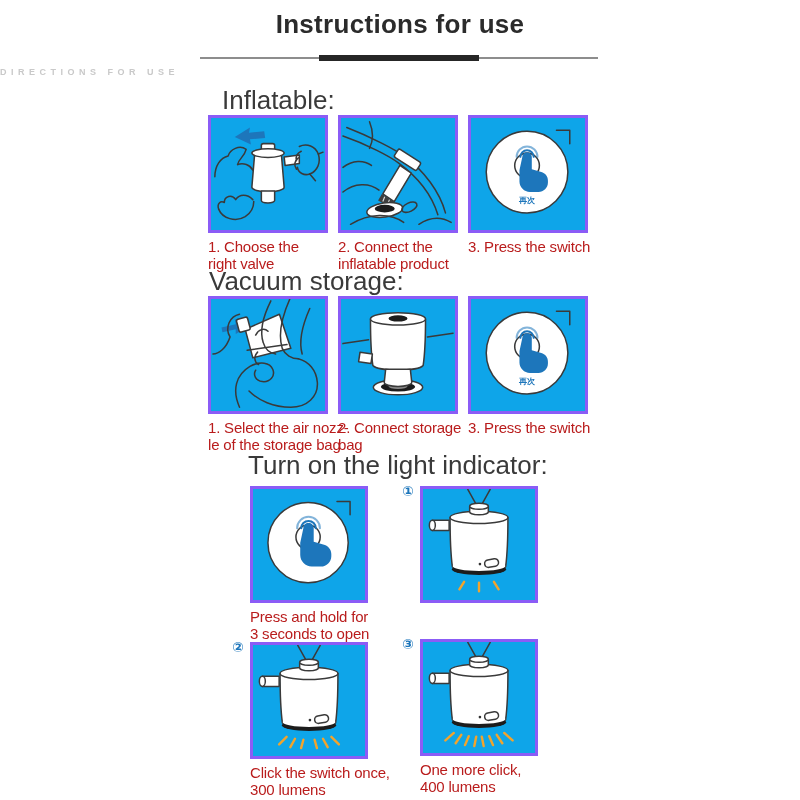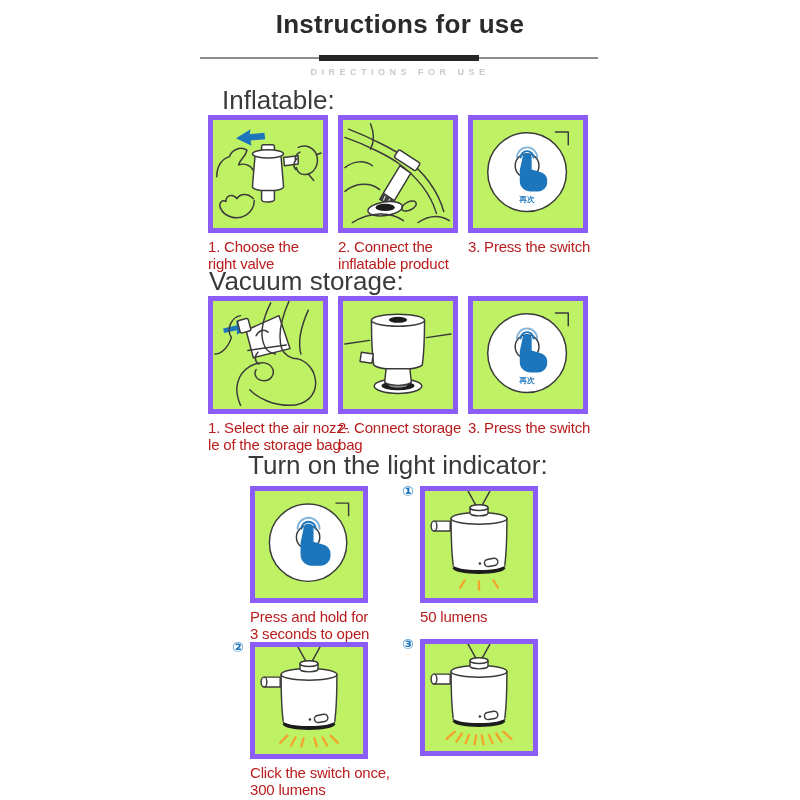--- a/index.html
+++ b/index.html
@@ -9,31 +9,31 @@
   }
   .page { position:relative; width:800px; height:800px; background:#fff; }
 
   .title {
     position:absolute; top:9px; left:0; width:800px; text-align:center;
     font-size:26px; font-weight:bold; color:#2b2b2b; letter-spacing:0.3px;
   }
   .divider { position:absolute; top:57px; left:200px; width:398px; height:2px; background:#8d8d8d; }
   .divider .thick { position:absolute; left:119px; top:-2px; width:160px; height:6px; background:#262626; }
   .subtitle {
-    position:absolute; top:67px; left:0; width:800px; text-align:center;
+    position:absolute; top:67px; left:0; width:800px; text-align:left;
     font-size:9px; font-weight:bold; letter-spacing:4.5px; color:#c9c9c9;
   }
 
   .sec-heading {
     position:absolute; font-size:26px; font-weight:400; color:#3a3a3a; white-space:nowrap; line-height:30px;
   }
   .row { position:absolute; display:flex; gap:10px; }
   .step { width:120px; flex:0 0 auto; position:relative; }
   .figbox {
-    width:120px; height:118px; border:5px solid #8b5cf6; box-sizing:border-box; background:#bef264;
+    width:120px; height:118px; border:3px solid #8b5cf6; box-sizing:border-box; background:#0ea5e9;
   }
   .cap {
     margin-top:5px; font-size:15px; line-height:17px; color:#b91c1c;
     white-space:pre-line; width:165px; letter-spacing:-0.2px;
   }
   .g3step { position:absolute; width:118px; }
   .g3step .figbox { width:118px; height:117px; }
   .marker {
     position:absolute; left:-18px; top:-3px; font-size:14px; font-weight:bold;
     color:#1d76bb; font-family:"DejaVu Sans", sans-serif;
@@ -201,21 +201,20 @@
         <ellipse class="lnf" cx="60" cy="30" rx="31" ry="6.5"></ellipse>
         <path class="lnf" d="M50 18 h20 v6 a10 3.2 0 0 1 -20 0 z"></path>
         <ellipse class="lnf" cx="60" cy="18" rx="10" ry="3.2"></ellipse>
         <path class="lnf" d="M10 33 h18 v11 H10 z"></path>
         <ellipse class="lnf" cx="10" cy="38.5" rx="3.2" ry="5.5"></ellipse>
         <rect class="lnf" x="66" y="75" width="15" height="8" rx="4" transform="rotate(-10 73 79)"></rect>
         <circle cx="61" cy="80" r="1.4" fill="#333"></circle>
         <path class="ray" d="M44 99 L39 107 M60 100 L60 109 M76 99 L81 107"></path>
       </svg>
     </div>
-    <div class="cap">50 lumens</div>
   </div>
 
   <div class="g3step" style="left:250px; top:642px;">
     <span class="marker">②</span>
     <div class="figbox">
       <svg viewBox="0 0 120 118">
         <path class="ln" d="M48 0 L58 18 M72 0 L62 18" stroke-width="2.2"></path>
         <path class="lnf" d="M29 30 C29 47 30 72 31.5 83 A29 7 0 0 0 88.5 83 C90 72 91 47 91 30 Z"></path>
         <ellipse class="dark" cx="60" cy="85.5" rx="29" ry="6.2"></ellipse>
         <ellipse cx="60" cy="82" rx="28.2" ry="5.4" fill="#ffffff"></ellipse>
@@ -244,15 +243,17 @@
         <ellipse class="lnf" cx="60" cy="30" rx="31" ry="6.5"></ellipse>
         <path class="lnf" d="M50 18 h20 v6 a10 3.2 0 0 1 -20 0 z"></path>
         <ellipse class="lnf" cx="60" cy="18" rx="10" ry="3.2"></ellipse>
         <path class="lnf" d="M10 33 h18 v11 H10 z"></path>
         <ellipse class="lnf" cx="10" cy="38.5" rx="3.2" ry="5.5"></ellipse>
         <rect class="lnf" x="66" y="75" width="15" height="8" rx="4" transform="rotate(-10 73 79)"></rect>
         <circle cx="61" cy="80" r="1.4" fill="#333"></circle>
         <path class="ray" d="M33 97 L24 105 M41 99 L35 108 M49 100.5 L45 110 M57 101 L55 111 M63 101 L65 111 M71 100.5 L75 110 M79 99 L85 108 M87 97 L96 105"></path>
       </svg>
     </div>
+    <div class="cap">One more click,
+400 lumens</div>
   </div>
 
 </div>
 
 </body></html>

